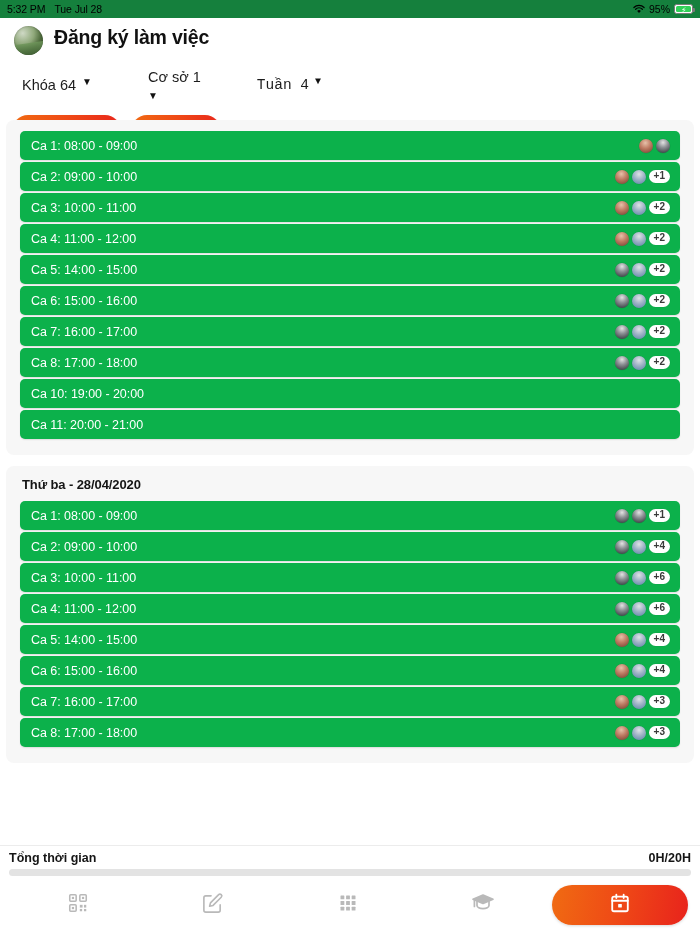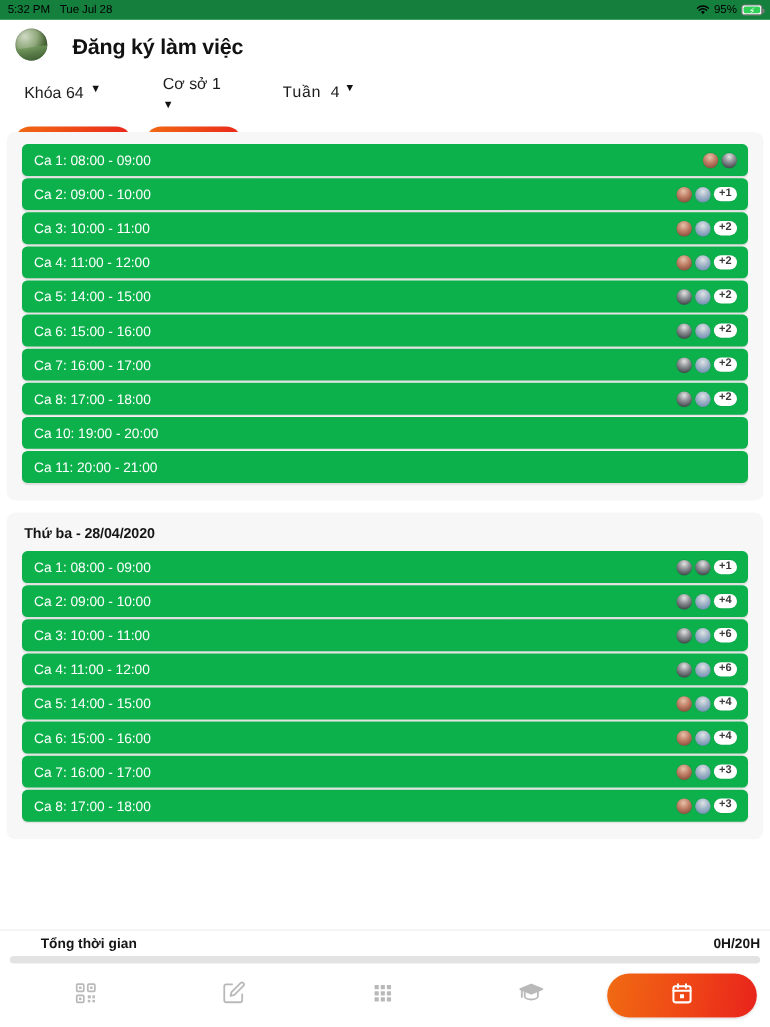--- a/index.html
+++ b/index.html
@@ -37,21 +37,21 @@
     width: 2px; height: 4px; background: #7a7a7a; border-radius: 0 1px 1px 0;
   }
   .batt-fill {
     position: absolute; left: 1px; top: 1px; bottom: 1px; width: 15px;
     background: #30d158; border-radius: 1.5px;
   }
   .bolt { position: absolute; left: 6px; top: 0.5px; font-size: 8px; color: #fff; line-height: 9px; }
 
   
   .app-header {
-    display: flex; align-items: flex-end; gap: 23px;
+    display: flex; align-items: flex-start; gap: 11px;
     padding: 8px 14px 6px 14px;
   }
   .logo {
     width: 29px; height: 29px; border-radius: 50%;
     background:
       radial-gradient(circle at 30% 25%, #cfd9c5 0%, #8fa87a 38%, #4e6b3c 62%, #2e4426 100%);
     box-shadow: inset 0 0 2px rgba(0,0,0,.35);
     flex: none;
     position: relative; overflow: hidden;
   }
@@ -152,21 +152,21 @@
 
   
   .footer {
     position: absolute; left: 0; right: 0; bottom: 0;
     background: #ffffff;
     border-top: 1px solid #ececec;
   }
   .total-row {
     display: flex; align-items: center;
     padding: 5px 9px 3px 9px;
-    font-size: 12.5px; font-weight: 700; color: #151515; margin-left: 28px;
+    font-size: 12.5px; font-weight: 700; color: #151515;
   }
   .total-val { margin-left: auto; font-weight: 700; }
   .progress-track {
     height: 7px; background: #e3e3e3; border-radius: 4px;
     margin: 1px 9px 0 9px; overflow: hidden;
   }
   .progress-fill { height: 100%; width: 0%; background: #0cb14b; }
   .navbar {
     height: 58px;
     display: flex; align-items: center;

